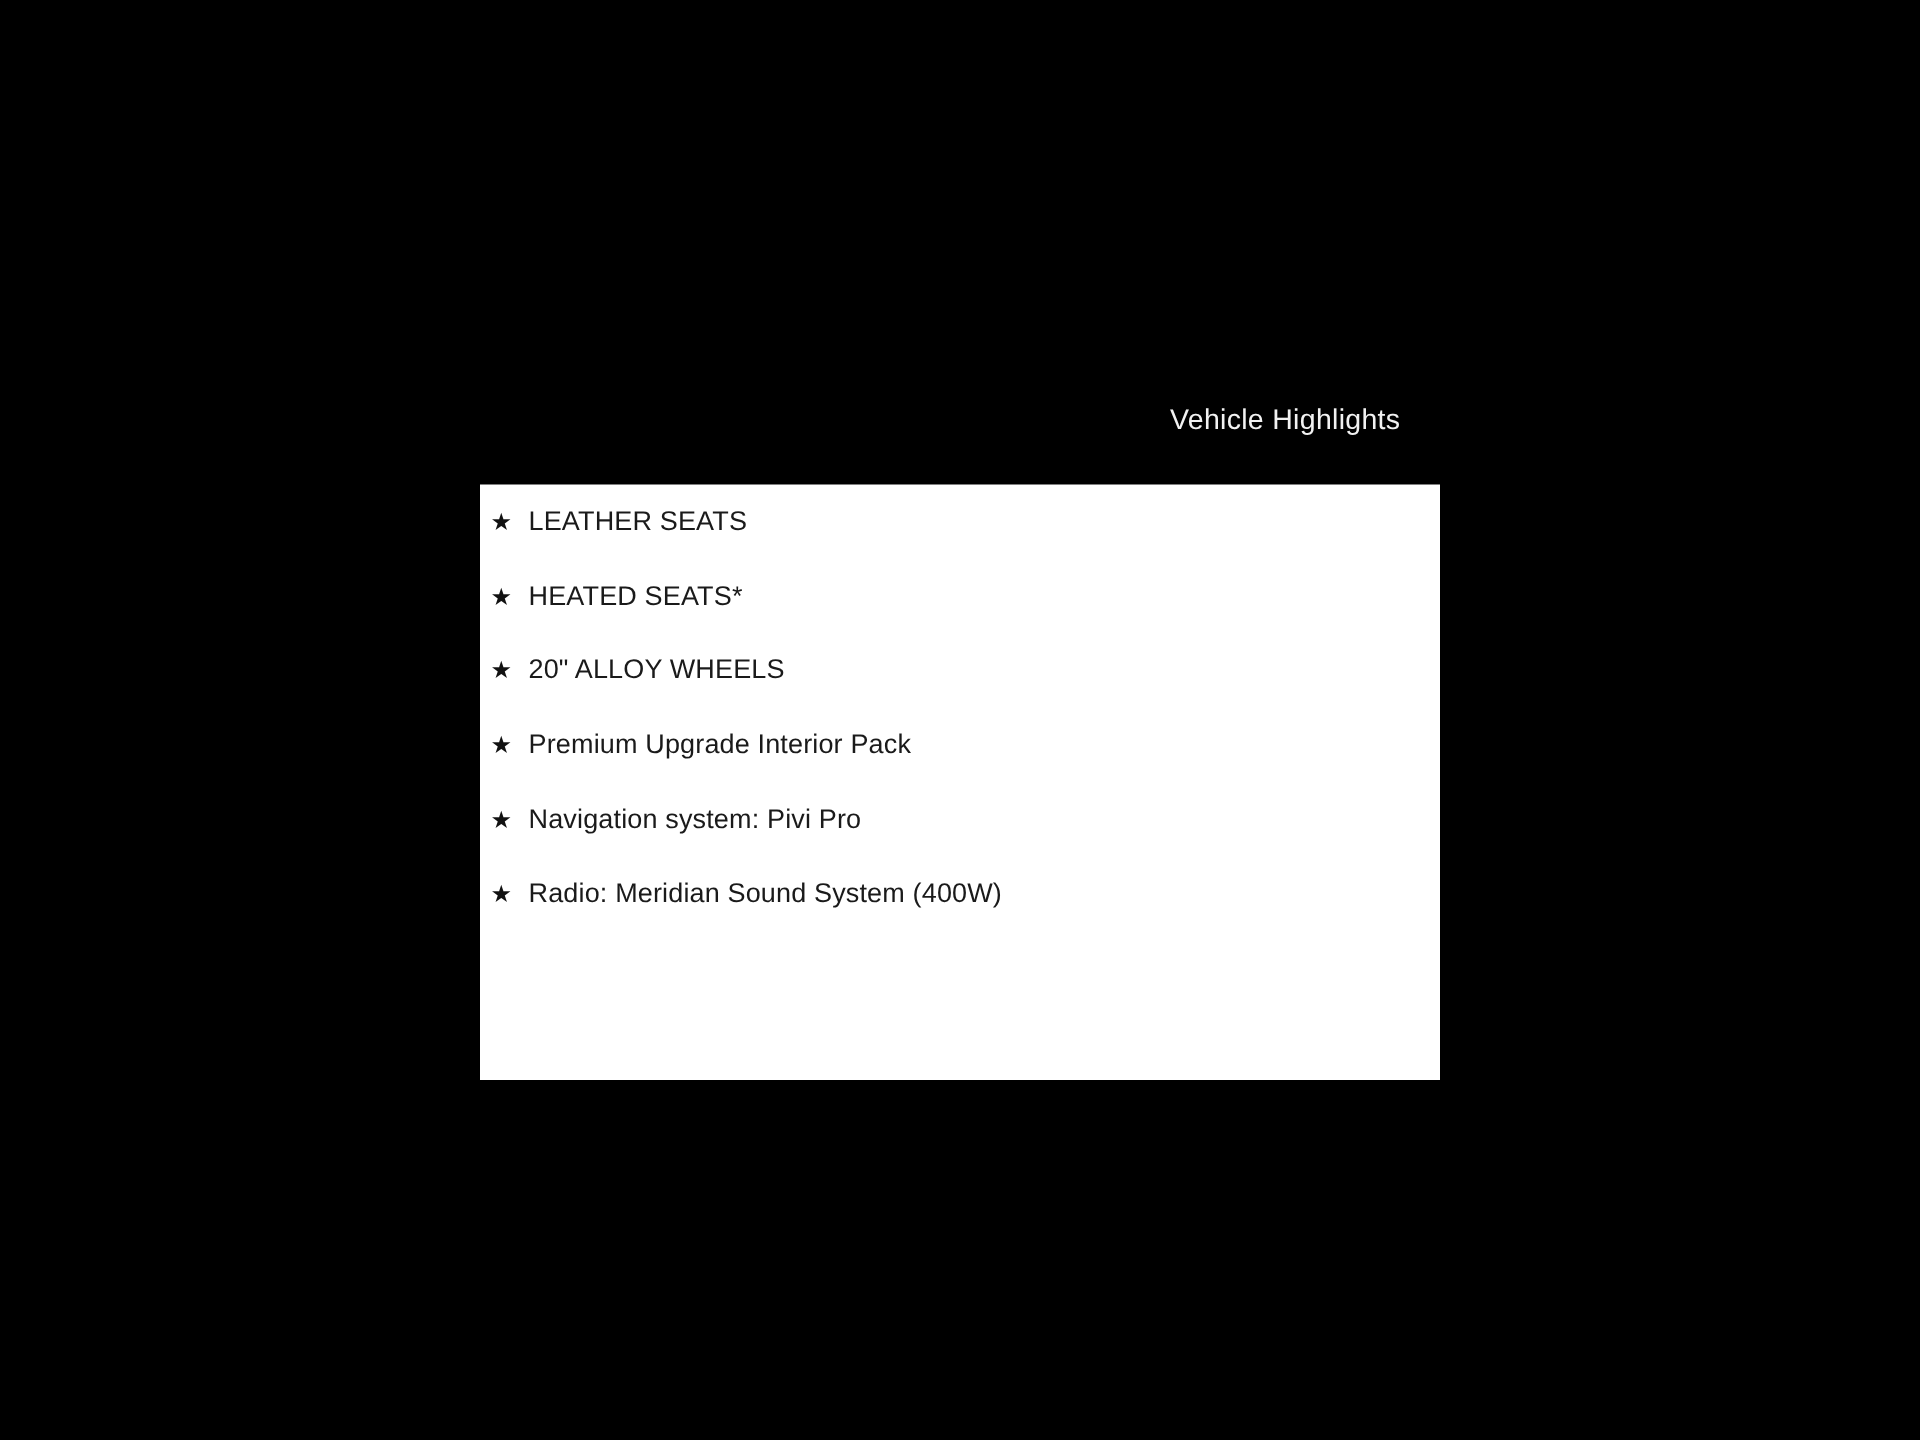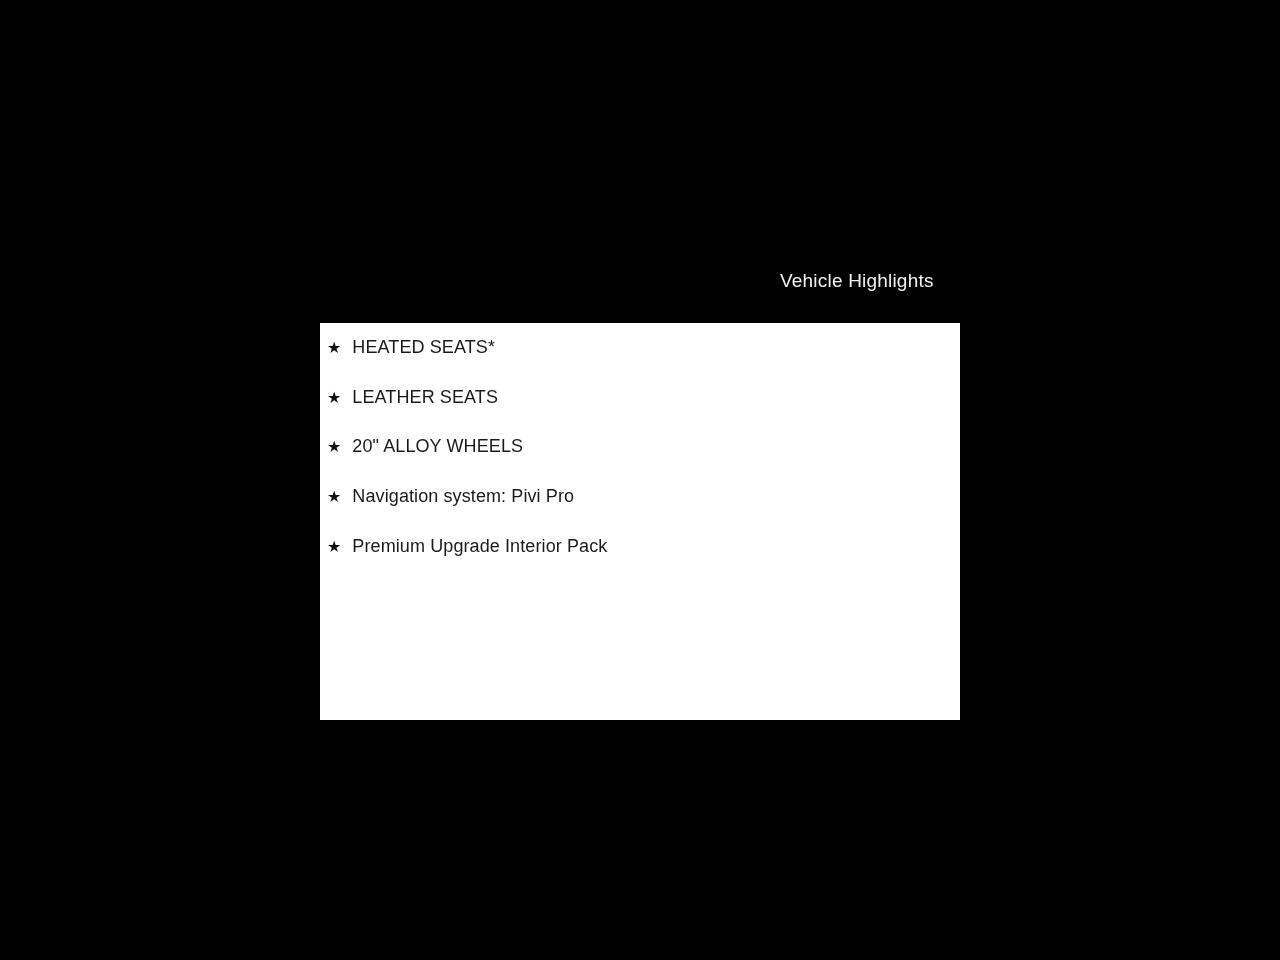--- a/index.html
+++ b/index.html
@@ -69,34 +69,38 @@
 <body>
 
 <div class="screen">
 
   <div class="overlay-title">Vehicle Highlights</div>
 
   <div class="highlights-panel">
     <ul class="highlights-list">
       <li class="hl-item">
         <span class="star">★</span>
-        <span class="hl-text">HEATED SEATS*</span>
+        <span class="hl-text">LEATHER SEATS</span>
       </li>
       <li class="hl-item">
         <span class="star">★</span>
-        <span class="hl-text">LEATHER SEATS</span>
+        <span class="hl-text">HEATED SEATS*</span>
       </li>
       <li class="hl-item">
         <span class="star">★</span>
         <span class="hl-text">20" ALLOY WHEELS</span>
       </li>
       <li class="hl-item">
         <span class="star">★</span>
+        <span class="hl-text">Premium Upgrade Interior Pack</span>
+      </li>
+      <li class="hl-item">
+        <span class="star">★</span>
         <span class="hl-text">Navigation system: Pivi Pro</span>
       </li>
       <li class="hl-item">
         <span class="star">★</span>
-        <span class="hl-text">Premium Upgrade Interior Pack</span>
+        <span class="hl-text">Radio: Meridian Sound System (400W)</span>
       </li>
     </ul>
   </div>
 
 </div>
 
 </body></html>

